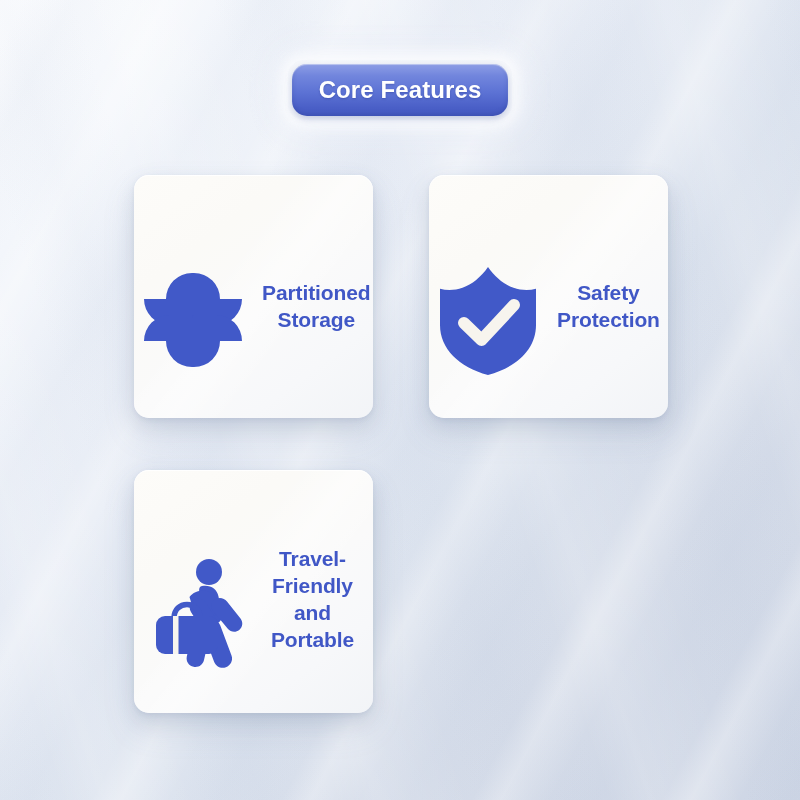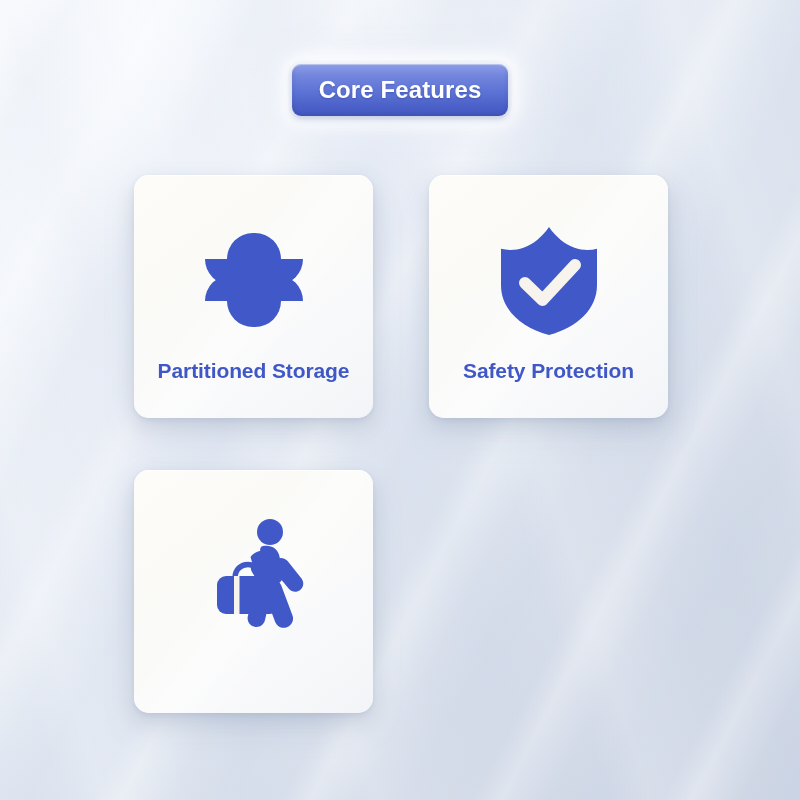--- a/index.html
+++ b/index.html
@@ -65,21 +65,21 @@
     background:rgba(255,255,255,0.42);
     filter:blur(0.2px);
     box-shadow:
       0 0 14px 7px rgba(255,255,255,0.72),
       0 0 30px 14px rgba(236,241,250,0.55);
   }
   .badge {
     position:relative;
     display:flex; align-items:center; justify-content:center;
     width:216px; height:52px;
-    border-radius:9px;
+    border-radius:15px;
     background:linear-gradient(180deg,
       #8e9fe6 0%,
       #7286dd 22%,
       #5c72d4 55%,
       #4a5fc7 84%,
       #465ac3 100%);
     box-shadow:
       inset 0 1px 1px rgba(255,255,255,0.45),
       inset 0 -2px 4px rgba(40,58,140,0.30),
       0 3px 7px rgba(90,110,170,0.32);
@@ -114,21 +114,21 @@
       #fbfaf7 28%,
       #fafafa 56%,
       #f7f8fa 78%,
       #f2f4f7 100%);
     box-shadow:
       0 2px 4px rgba(118,132,164,0.13),
       0 8px 18px rgba(110,126,160,0.18),
       0 16px 34px rgba(105,122,158,0.12),
       inset 0 1px 0 rgba(255,255,255,0.9);
     display:flex;
-    flex-direction:column;
+    flex-direction:row;
     align-items:center;
     justify-content:flex-start;
     overflow:hidden;
   }
   
   .card::after {
     content:"";
     position:absolute; inset:0;
     background:linear-gradient(128deg,
       rgba(255,255,255,0.00) 38%,
@@ -250,16 +250,17 @@
                      L59.6 70.8 C60.6 66.0 65.2 63.0 70 64 Z"></path>
 
             <path fill="none" stroke="#4159c8" stroke-width="5.5" stroke-linecap="round" d="M40 62 C40 53.5 46 48.5 53 48.5 C60 48.5 66 53.5 66 62"></path>
 
             <rect x="22" y="60" width="62" height="38" rx="9"></rect>
           </g>
 
           <rect x="39" y="60" width="5.5" height="38" fill="#f7f4ee"></rect>
         </svg>
       </div>
+      <div class="card-label two-line">Travel-Friendly and Portable</div>
     </div>
 
   </div>
 </div>
 
 </body></html>

